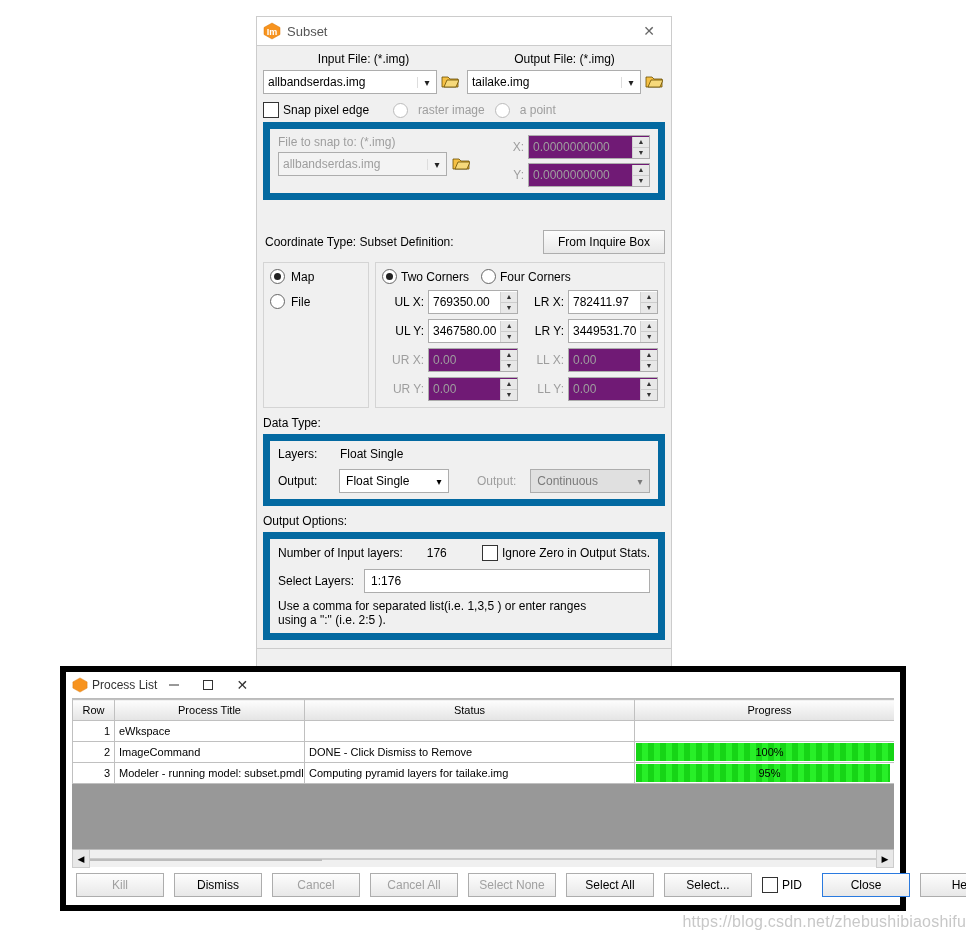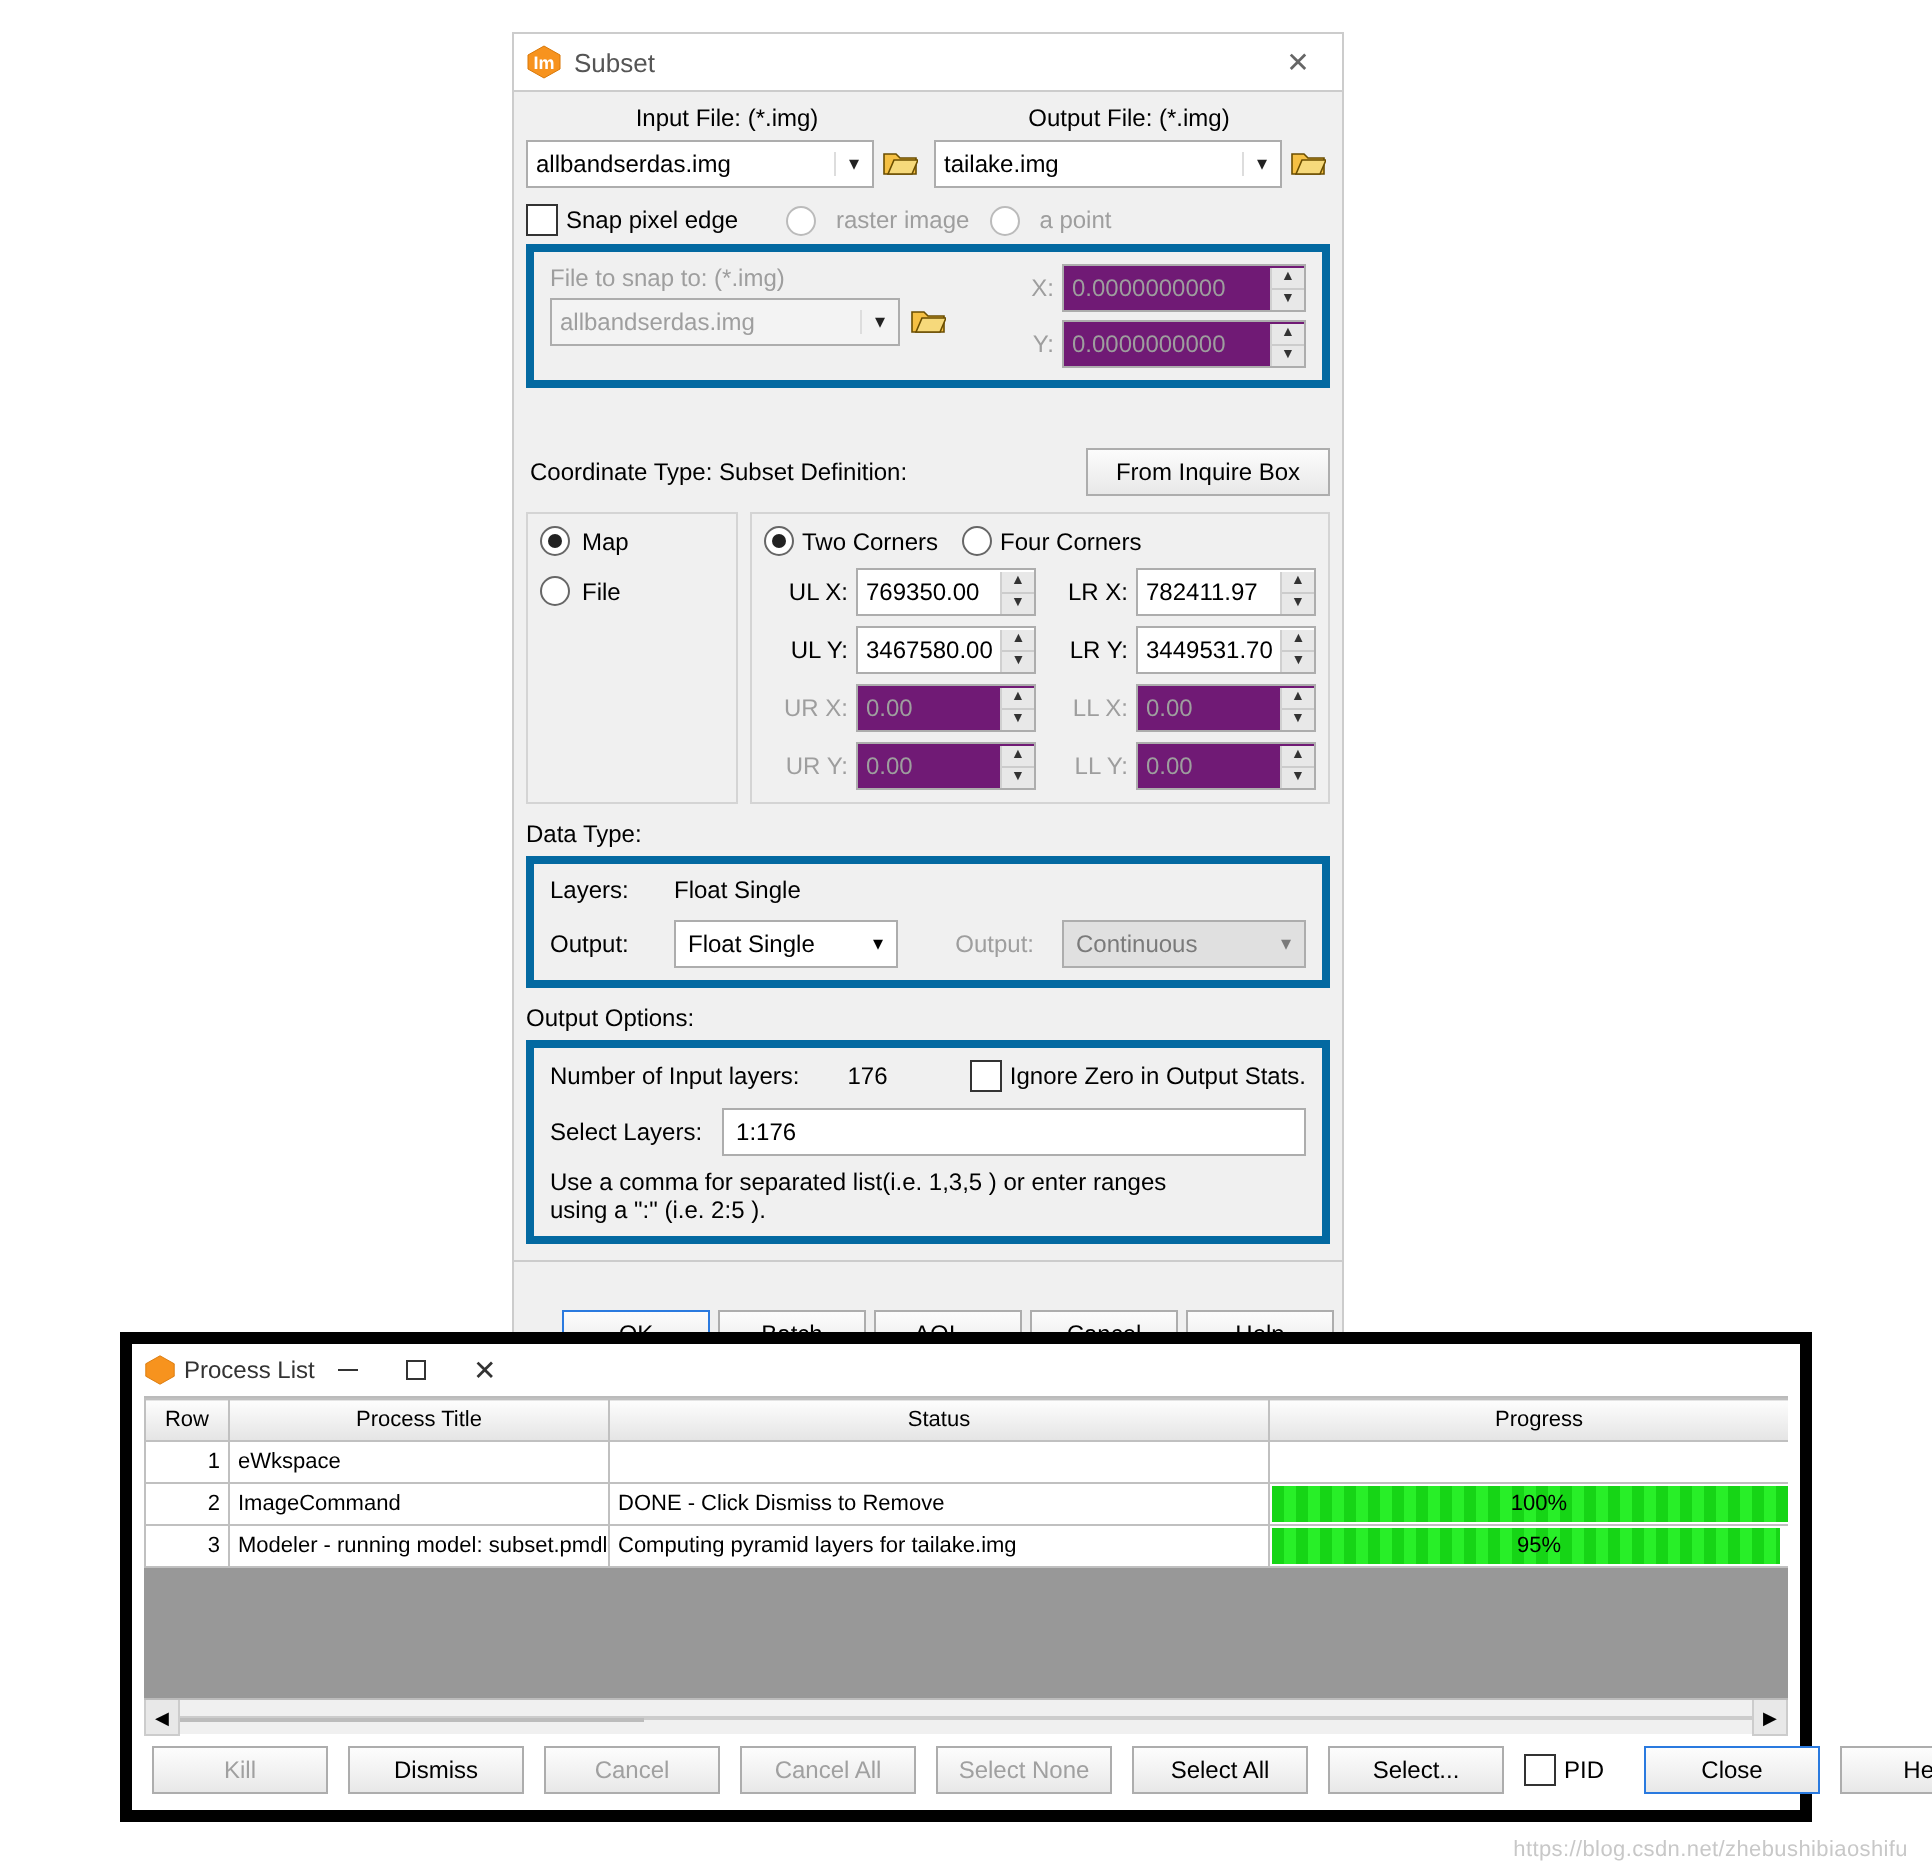--- a/index.html
+++ b/index.html
@@ -56,21 +56,21 @@
     width:14px; height:14px; border:1px solid #333; background:#fff;
   }
   .radio {
     width:13px; height:13px; border-radius:50%; border:1px solid #666; background:#fff;
     display:flex;align-items:center;justify-content:center;
   }
   .radio.checked::after { content:""; width:7px;height:7px;border-radius:50%;background:#222; }
   .radio.disabled { border-color:#bbb; }
   .disabled-text { color:#9e9e9e; }
   .group {
-    border:4px solid #0369a1;
+    border:7px solid #0369a1;
     background: #f0f0f0;
     padding:6px 8px;
   }
   .num-input {
     border:1px solid #adadad;
     background:#fff;
     display:flex;
     align-items:center;
     height:22px;
   }
@@ -178,22 +178,22 @@
     border:1px solid #adadad;
     background:linear-gradient(#fdfdfd,#e8e8e8);
     display:flex;align-items:center;justify-content:center;
     font-size:12px;
   }
   .pbtn.disabled{ color:#a0a0a0; }
   .pbtn.primary{ border:1.5px solid #2a7adf; }
   .pid-wrap{ display:flex; align-items:center; gap:4px; }
 
   .watermark{
-    position:absolute; right:12px; bottom:4px;
-    font-size:11px;
+    position:absolute; right:0; bottom:4px;
+    font-size:16px;
     color:#c8c8c8;
     font-family: sans-serif;
     letter-spacing:0.2px;
   }
   svg{display:block;}
 </style>
 </head>
 <body>
 <div class="canvas">
 

